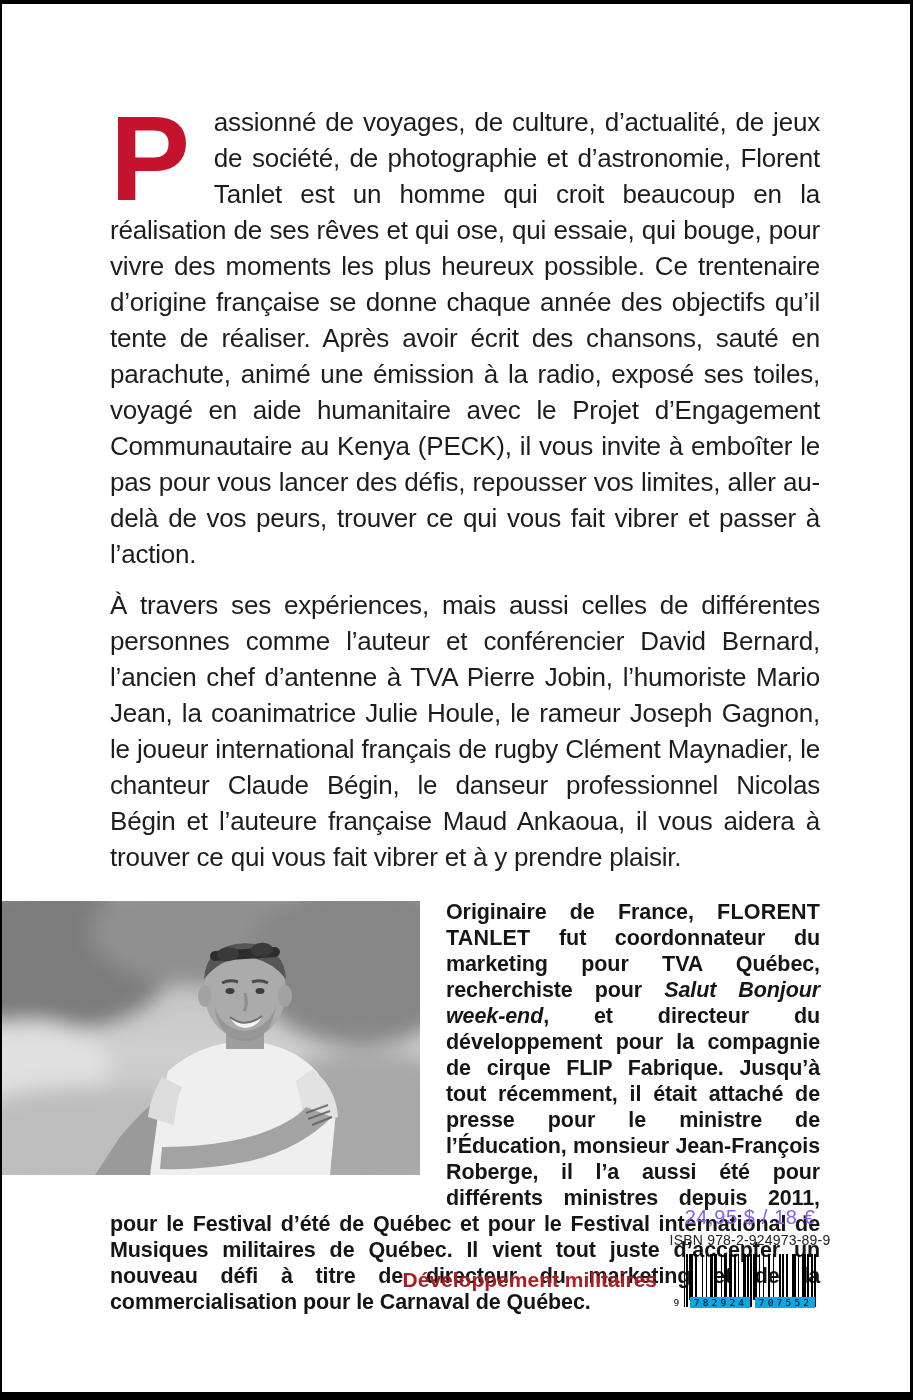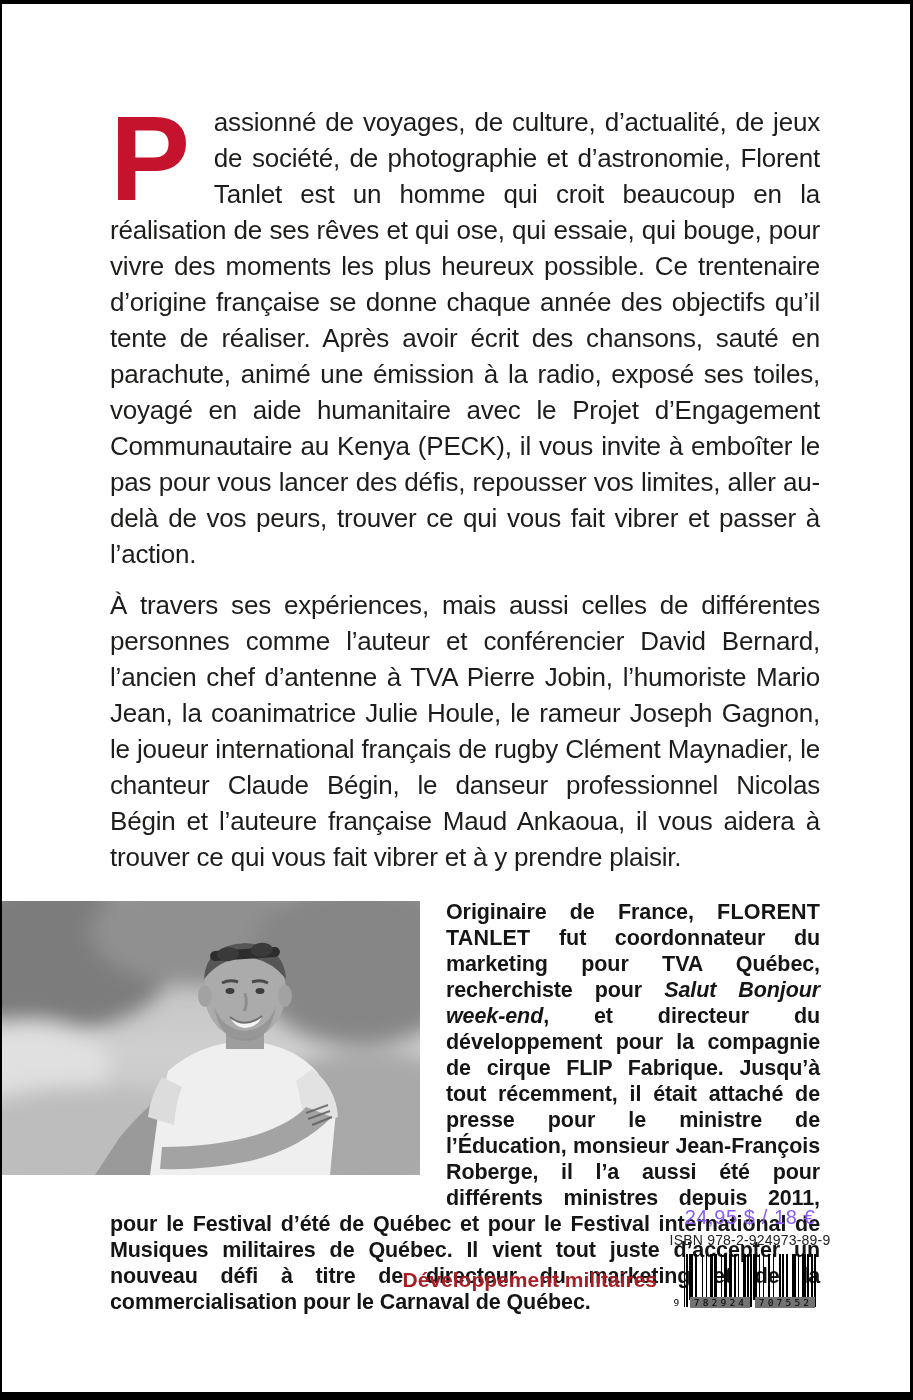--- a/index.html
+++ b/index.html
@@ -39,21 +39,21 @@
   .price-block { position:absolute; top:1206px; left:652px; width:196px; text-align:center; z-index:2; }
   .price { font-size:20px; letter-spacing:0.6px; color:#8b5cf6; }
   .isbn  { font-size:14px; letter-spacing:0.2px; margin-top:3px; color:#222; }
   .barcode { position:relative; width:133px; margin:6px auto 0; height:58px; }
   .bc-bars { display:flex; align-items:flex-start; height:54px; }
   .bc-m { width:1.4px; height:46px; flex:0 0 auto; }
   .bc-m.bar { background:#000; }
   .bc-m.guard { height:53px; }
   .bc-digits span {
     position:absolute; top:43px; font-family:"DejaVu Sans Mono", monospace;
-    font-size:9.5px; color:#000; background:#737373; line-height:11px;
+    font-size:9.5px; color:#000; background:#0ea5e9; line-height:11px;
   }
   .bc-digits .d0 { left:-10px; background:transparent; }
   .bc-digits .d1 { left:6px;  width:58px; letter-spacing:3.2px; padding-left:2px; }
   .bc-digits .d2 { left:71px; width:58px; letter-spacing:3.2px; padding-left:2px; }
   .publisher {
     position:absolute; top:1266px; right:256px; text-align:right;
     color:#a81e24; font-weight:bold; font-size:21px; line-height:27px; z-index:2;
   }
 </style>
 </head>

